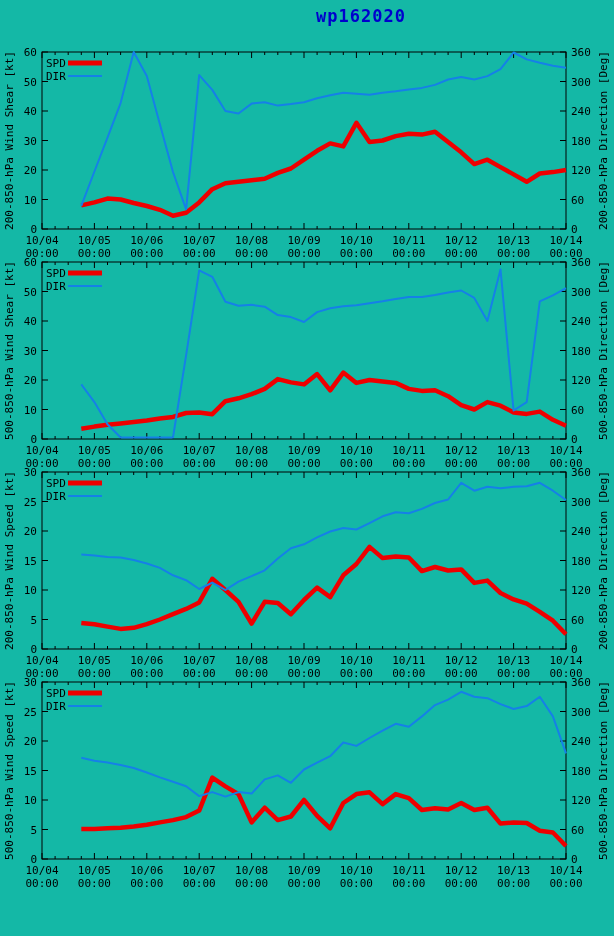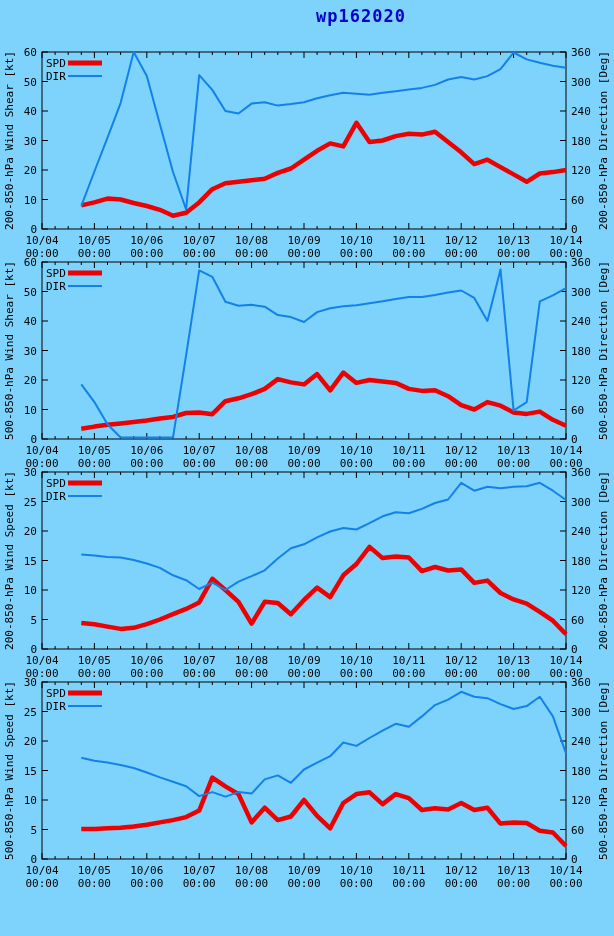--- a/index.html
+++ b/index.html
@@ -1,17 +1,17 @@
 <!DOCTYPE html>
 <html><head>
 <meta charset="utf-8">
 <style>
   html,body{margin:0;padding:0;background:#ffffff;}
   body{width:614px;height:936px;position:relative;font-family:"DejaVu Sans Mono",monospace;}
-  #page{position:absolute;inset:0;background:#7dd3fc;padding-left:36px;}
+  #page{position:absolute;inset:0;background:#14b8a6;padding-left:36px;}
   #title{position:absolute;top:6px;left:0;width:722px;text-align:center;
          font-family:"DejaVu Sans Mono",monospace;font-weight:bold;font-size:17px;letter-spacing:1px;}
   #charts{position:absolute;top:0;left:0;}
   svg text{font-family:"DejaVu Sans Mono",monospace;}
 </style>
 </head>
 <body>
 
 <div id="page">
   <div id="title" style="color: rgb(0, 0, 205);">wp162020</div>

